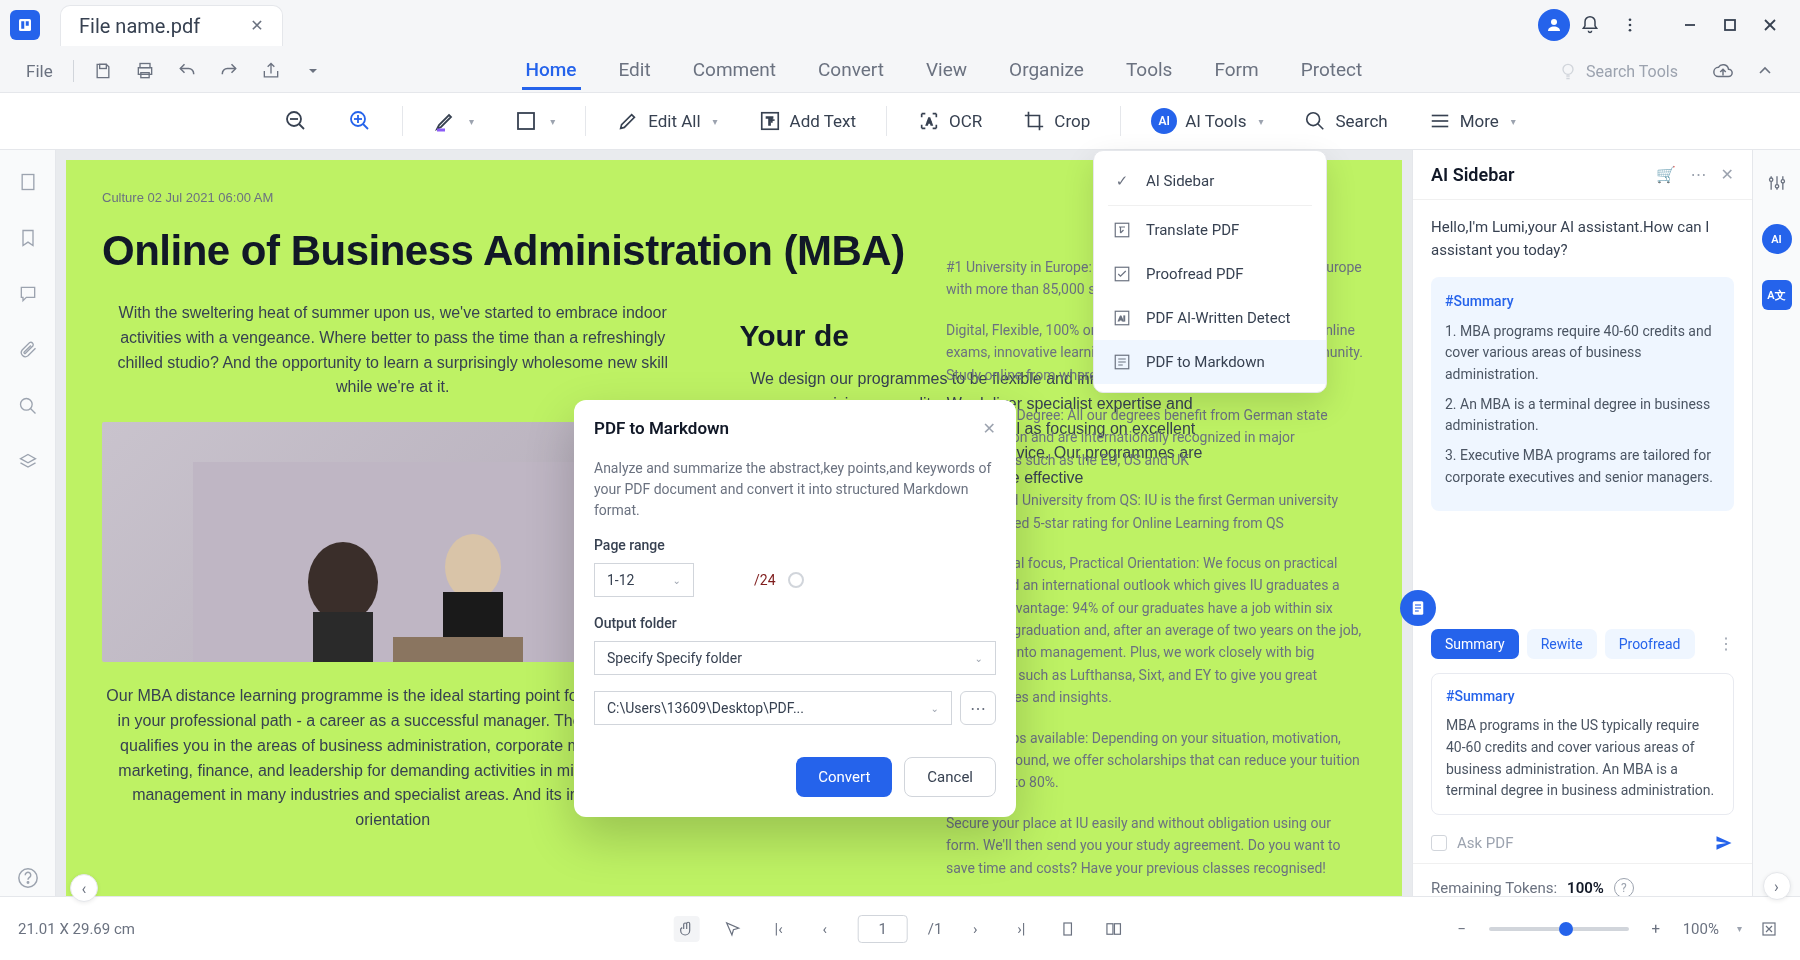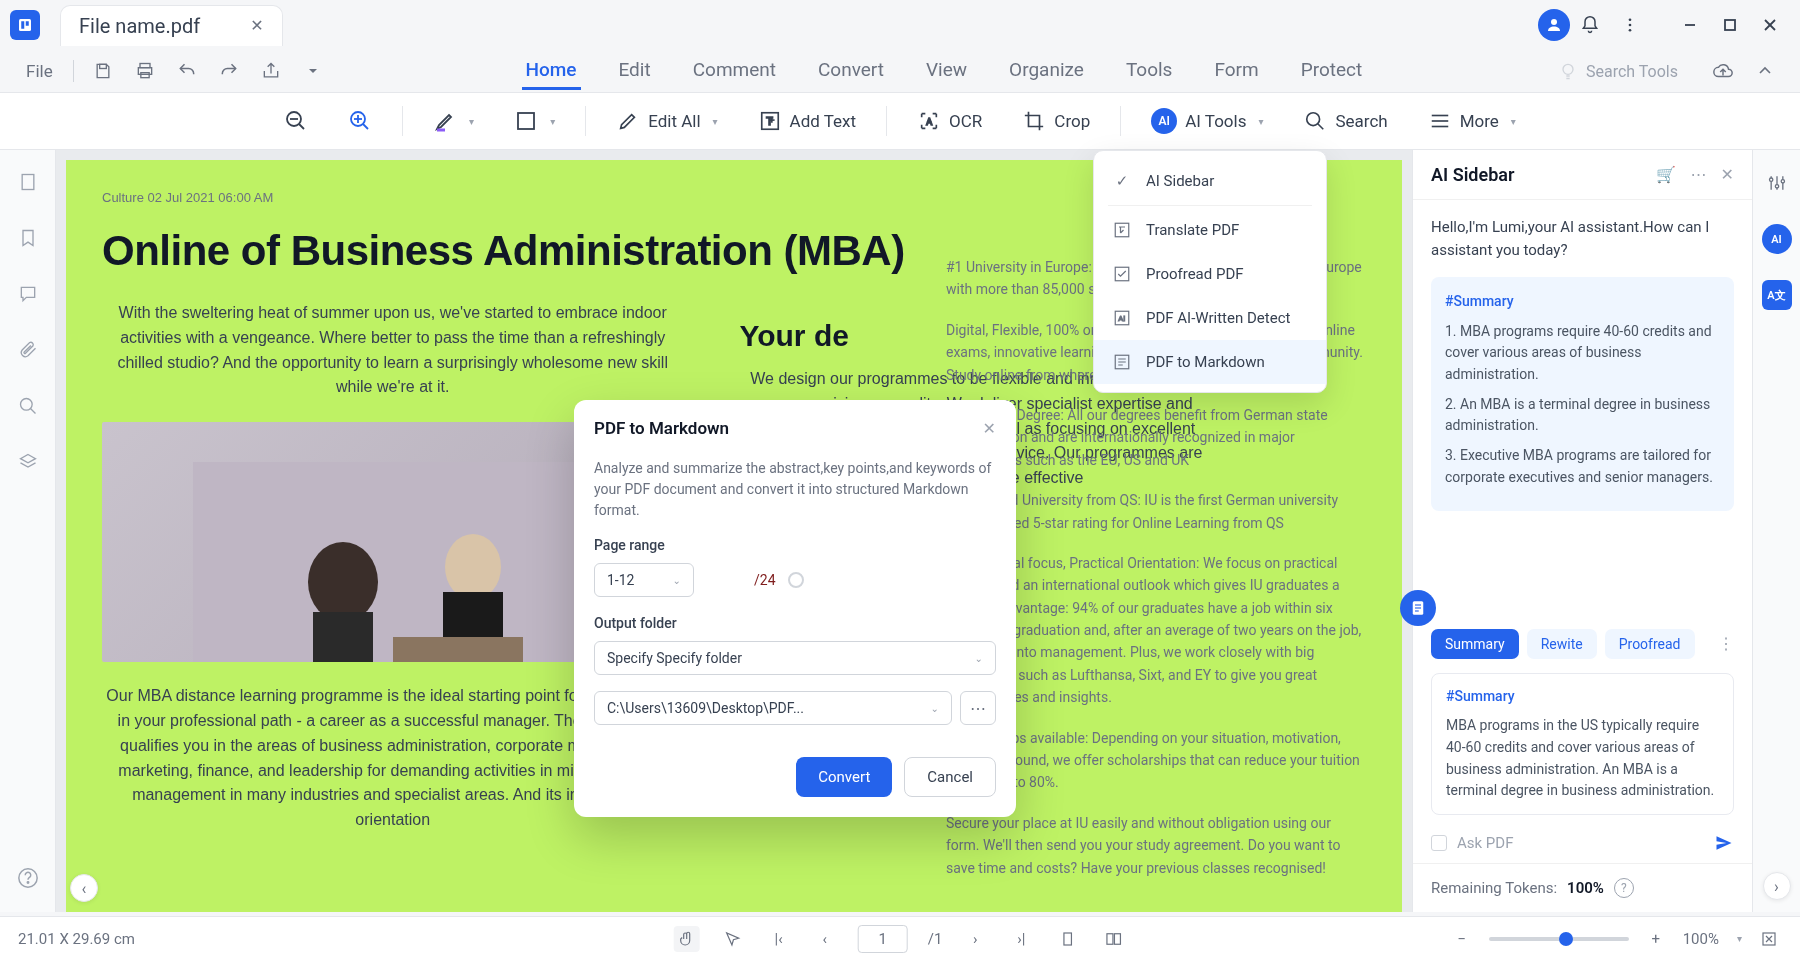--- a/index.html
+++ b/index.html
@@ -64,21 +64,21 @@
 
 
 .modal { position: absolute; top: 400px; left: 574px; width: 442px; background: #fff; border-radius: 12px; box-shadow: 0 20px 50px rgba(0,0,0,0.2); z-index: 50; }
 .modal-head { display: flex; justify-content: space-between; align-items: center; padding: 18px 20px 10px; }
 .modal-title { font-size: 17px; font-weight: 600; color: #111827; }
 .modal-close { color: #9ca3af; cursor: pointer; font-size: 16px; }
 .modal-body { padding: 10px 20px 18px; }
 .modal-desc { font-size: 14px; color: #6b7280; line-height: 1.5; margin-bottom: 16px; }
 .modal-label { font-size: 14px; color: #374151; font-weight: 500; margin-bottom: 10px; }
 .page-range-row { display: flex; align-items: center; gap: 12px; margin-bottom: 18px; }
-.select-box { border: 1px solid #d1d5db; border-radius: 6px; padding: 8px 12px; font-size: 14px; color: #374151; display: flex; align-items: center; justify-content: space-between; cursor: pointer; background: #fff; }
+.select-box { border: 1px solid #d1d5db; border-radius: 0; padding: 8px 12px; font-size: 14px; color: #374151; display: flex; align-items: center; justify-content: space-between; cursor: pointer; background: #fff; }
 .select-box.small { width: 100px; }
 .page-total { font-size: 14px; color: #7f1d1d; margin-left: 48px; }
 .toggle-dot { width: 16px; height: 16px; border: 2px solid #d1d5db; border-radius: 50%; }
 .folder-row { display: flex; gap: 8px; margin-top: 16px; }
 .folder-path { flex: 1; }
 .folder-more { width: 36px; border: 1px solid #d1d5db; border-radius: 6px; display: flex; align-items: center; justify-content: center; color: #6b7280; }
 .modal-footer { display: flex; justify-content: flex-end; gap: 12px; padding: 14px 20px 20px; }
 .btn { padding: 10px 22px; border-radius: 8px; font-size: 15px; cursor: pointer; border: none; }
 .btn-primary { background: #2563eb; color: #fff; }
 .btn-secondary { background: #fff; color: #374151; border: 1px solid #d1d5db; }
@@ -113,21 +113,21 @@
 
 
 .nav-arrow { position: absolute; bottom: 10px; width: 28px; height: 28px; background: #fff; border: 1px solid #e5e7eb; border-radius: 50%; display: flex; align-items: center; justify-content: center; color: #6b7280; cursor: pointer; box-shadow: 0 1px 4px rgba(0,0,0,0.08); z-index: 5; }
 .nav-left { left: 14px; }
 .nav-right { right: 14px; }
 
 
 .float-doc { position: absolute; right: 364px; top: 590px; width: 36px; height: 36px; background: #2563eb; border-radius: 50%; display: flex; align-items: center; justify-content: center; color: #fff; z-index: 30; }
 
 
-.status-bar { position: absolute; bottom: 0; left: 0; right: 0; height: 44px; background: #fff; border-top: 1px solid #e5e7eb; display: flex; align-items: center; padding: 0 18px; gap: 14px; font-size: 15px; color: #6b7280; }
+.status-bar { position: absolute; bottom: 0; left: 0; right: 0; height: 64px; background: #fff; border-top: 1px solid #e5e7eb; display: flex; align-items: center; padding: 0 18px; gap: 14px; font-size: 15px; color: #6b7280; }
 .status-center { position: absolute; left: 50%; transform: translateX(-50%); display: flex; align-items: center; gap: 20px; }
 .sb-icon { width: 26px; height: 26px; display: flex; align-items: center; justify-content: center; color: #6b7280; cursor: pointer; }
 .sb-page { width: 50px; text-align: center; border: 1px solid #d1d5db; border-radius: 4px; padding: 4px 6px; }
 .status-right { margin-left: auto; display: flex; align-items: center; gap: 14px; }
 .zoom-slider { width: 140px; height: 4px; background: #d1d5db; border-radius: 2px; position: relative; }
 .zoom-thumb { position: absolute; left: 50%; top: -5px; width: 14px; height: 14px; background: #2563eb; border-radius: 50%; }
 
 svg { display: block; }
 </style>
 </head>

